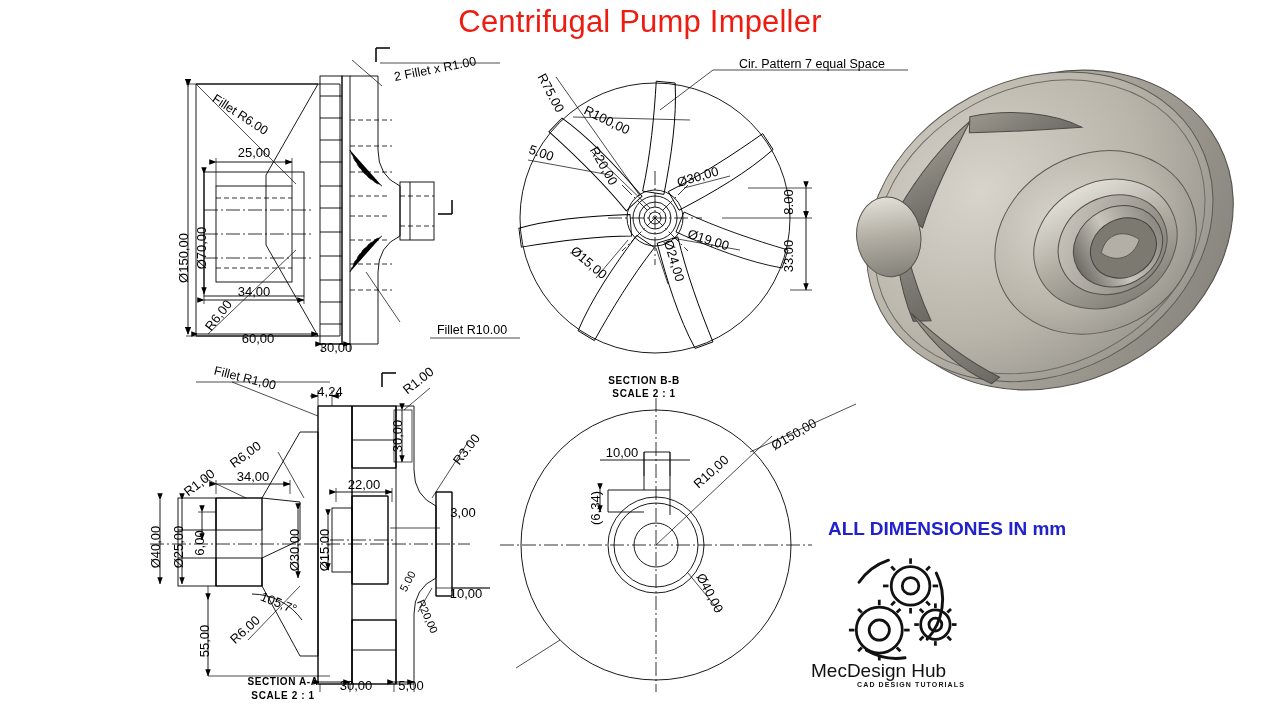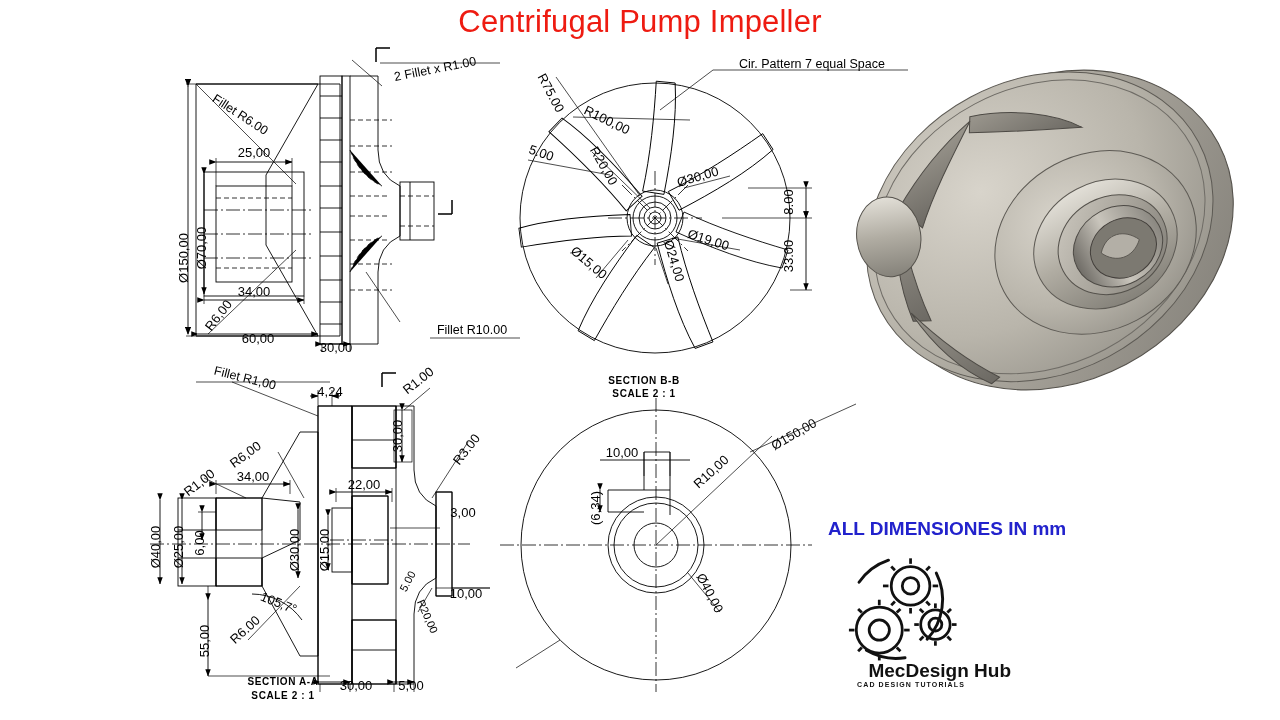--- a/index.html
+++ b/index.html
@@ -16,22 +16,22 @@
     position:absolute;left:0;top:4px;width:1280px;text-align:center;
     font-size:31px;font-weight:normal;letter-spacing:.2px;
     color:#ee1b11;font-family:"Liberation Sans", sans-serif;
   }
   .note-blue{
     position:absolute;left:828px;top:518px;
     font-size:19px;font-weight:bold;color:#2222cc;
     font-family:"Liberation Sans", sans-serif;white-space:nowrap;text-align:center;
   }
   .logo-name{
-    position:absolute;left:811px;top:660px;width:200px;text-align:right;
-    font-size:19px;font-weight:bold;color:#111;
+    position:absolute;left:811px;top:660px;width:200px;text-align:left;
+    font-size:19px;font-weight:normal;color:#111;
   }
   .logo-sub{
     position:absolute;left:811px;top:681px;width:200px;text-align:center;
     font-size:7px;font-weight:bold;letter-spacing:1.1px;color:#111;
   }
   svg{position:absolute;left:0;top:0;}
   svg text{font-family:"Liberation Sans", sans-serif;fill:#000;}
   .dim{font-size:13px;}
   .dimS{font-size:11px;}
   .lbl{font-size:12.5px;}

